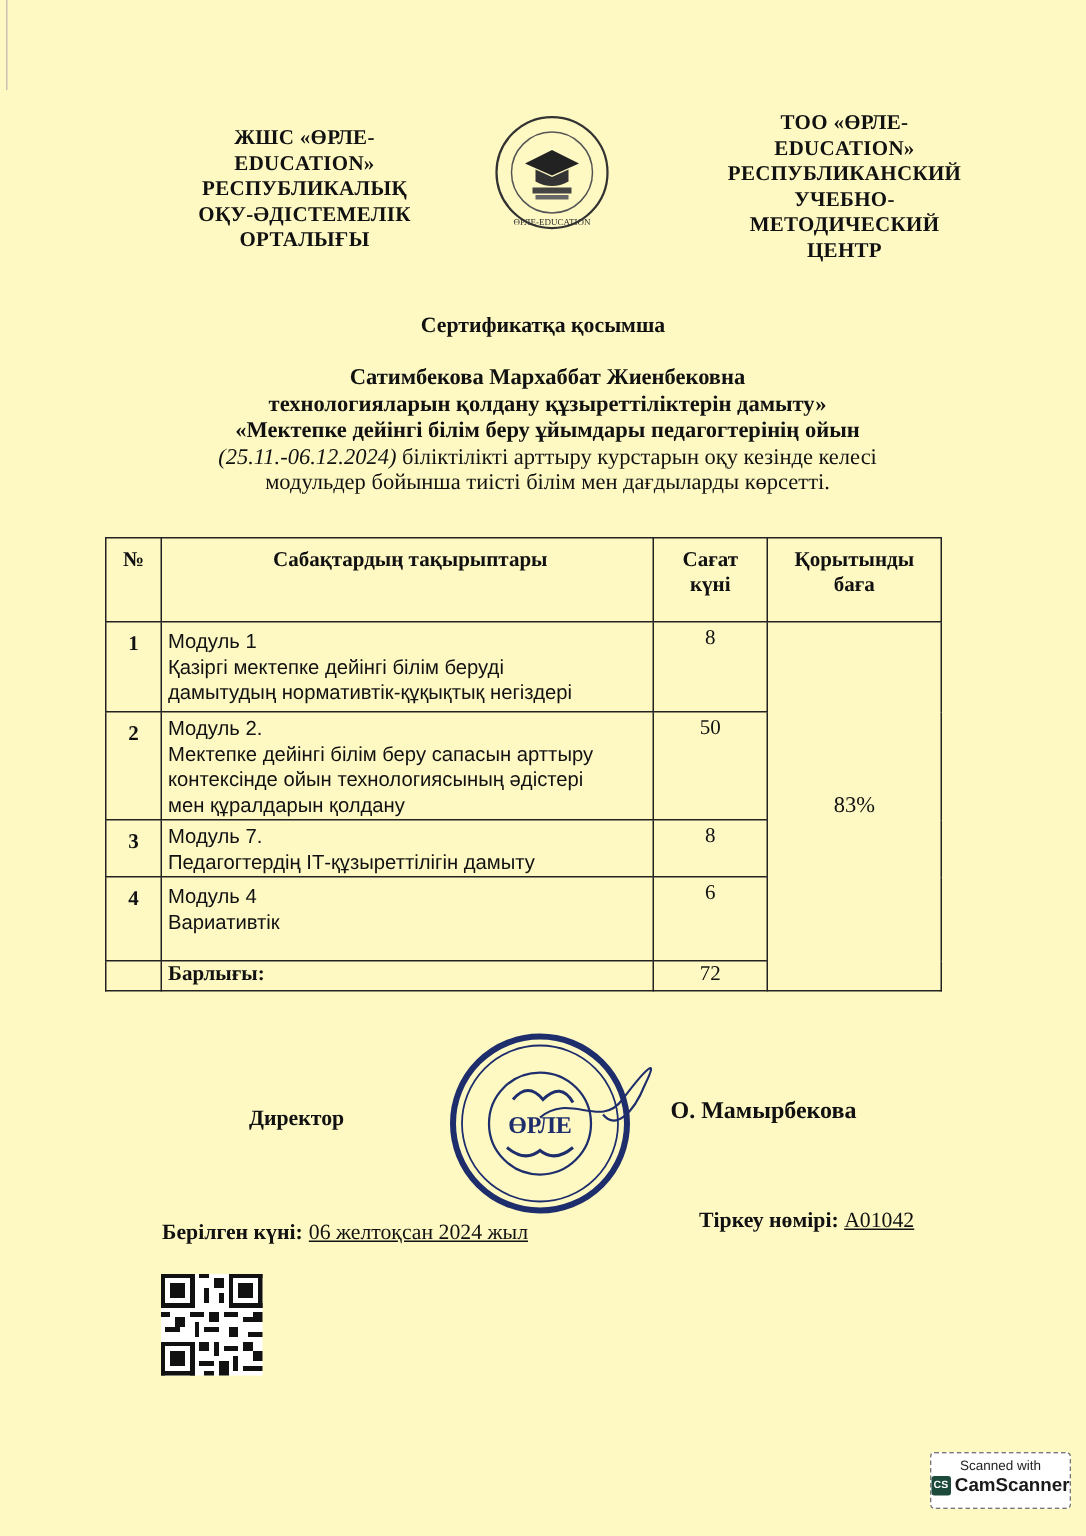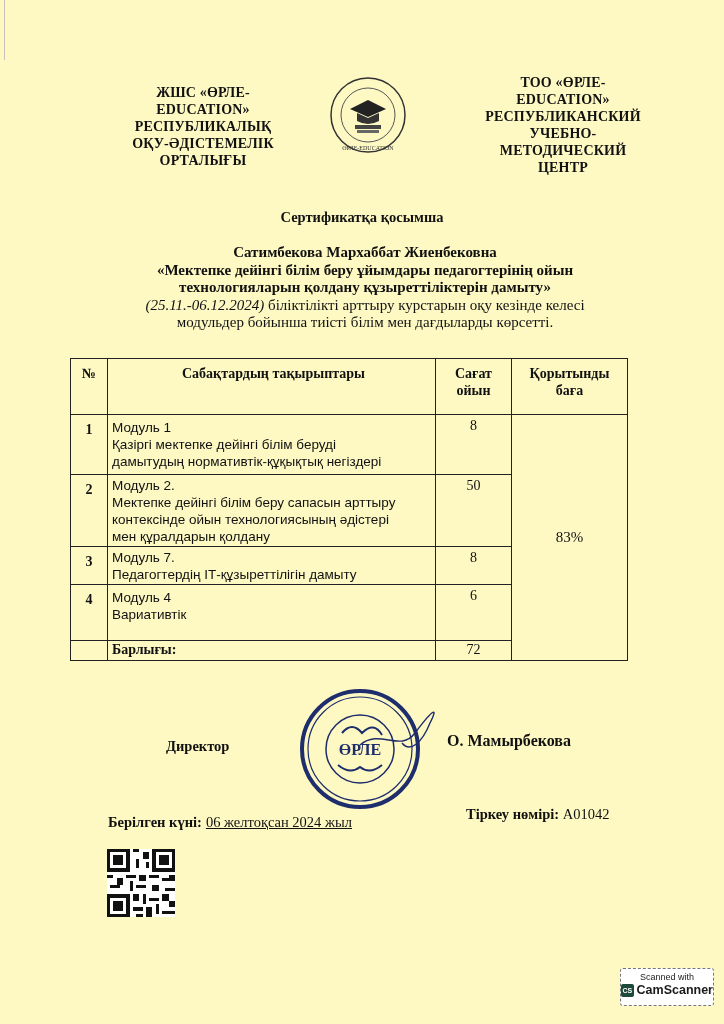--- a/index.html
+++ b/index.html
@@ -36,21 +36,21 @@
   .topic-line { white-space:nowrap; }
   .hrs-cell { padding-top:2px !important; }
 
   .sign-director { position:absolute; left:166px; top:738px; font-weight:bold; font-size:14.5px; }
   .sign-name { position:absolute; left:447px; top:732px; font-weight:bold; font-size:16px; }
   .stamp { position:absolute; left:290px; top:683px; width:150px; height:130px; }
 
   .issued { position:absolute; left:108px; top:814px; font-weight:bold; font-size:14.5px; }
   .issued .date { font-weight:normal; text-decoration:underline; margin-left:4px; }
   .reg { position:absolute; left:466px; top:806px; font-weight:bold; font-size:14.5px; }
-  .reg .num { font-weight:normal; }
+  .reg .num { font-weight:normal;text-decoration:underline; }
 
   .qr { position:absolute; left:107px; top:849px; width:68px; height:68px; }
 
   .cs-badge {
     position:absolute; left:620px; top:968px; width:92px; height:36px;
     border:1px dashed #777; border-radius:3px; background:#fff;
     font-family:"Liberation Sans","DejaVu Sans",sans-serif; text-align:center;
   }
   .cs-top { font-size:9px; color:#222; margin-top:3px; }
   .cs-bottom { display:flex; align-items:center; justify-content:center; gap:3px; margin-top:1px; }
@@ -87,34 +87,34 @@
     <div>РЕСПУБЛИКАНСКИЙ</div>
     <div>УЧЕБНО-</div>
     <div>МЕТОДИЧЕСКИЙ</div>
     <div>ЦЕНТР</div>
   </div>
 
   <div class="title">Сертификатқа қосымша</div>
 
   <div class="intro">
     <div class="b">Сатимбекова Мархаббат Жиенбековна</div>
+    <div class="b">технологияларын қолдану құзыреттіліктерін дамыту»</div>
     <div class="b">«Мектепке дейінгі білім беру ұйымдары педагогтерінің ойын</div>
-    <div class="b">технологияларын қолдану құзыреттіліктерін дамыту»</div>
     <div><span class="i">(25.11.-06.12.2024)</span><span> біліктілікті арттыру курстарын оқу кезінде келесі</span></div>
     <div>модульдер бойынша тиісті білім мен  дағдыларды көрсетті.</div>
   </div>
 
   <table class="mods">
     <tbody>
         <tr style="height:56px;">
       <th class="c-no">№</th>
       <th class="c-topic" style="font-family:'Liberation Serif',serif;font-size:14px;">Сабақтардың тақырыптары</th>
       <th class="c-hrs">
         <div>Сағат</div>
-        <div>ойын</div>
+        <div>күні</div>
       </th>
       <th>
         <div>Қорытынды</div>
         <div>баға</div>
       </th>
     </tr>
     <tr style="height:60px;">
       <td class="c-no no-cell">1</td>
       <td class="c-topic" style="padding-top:4px;">
         <div class="topic-line">Модуль 1</div>

